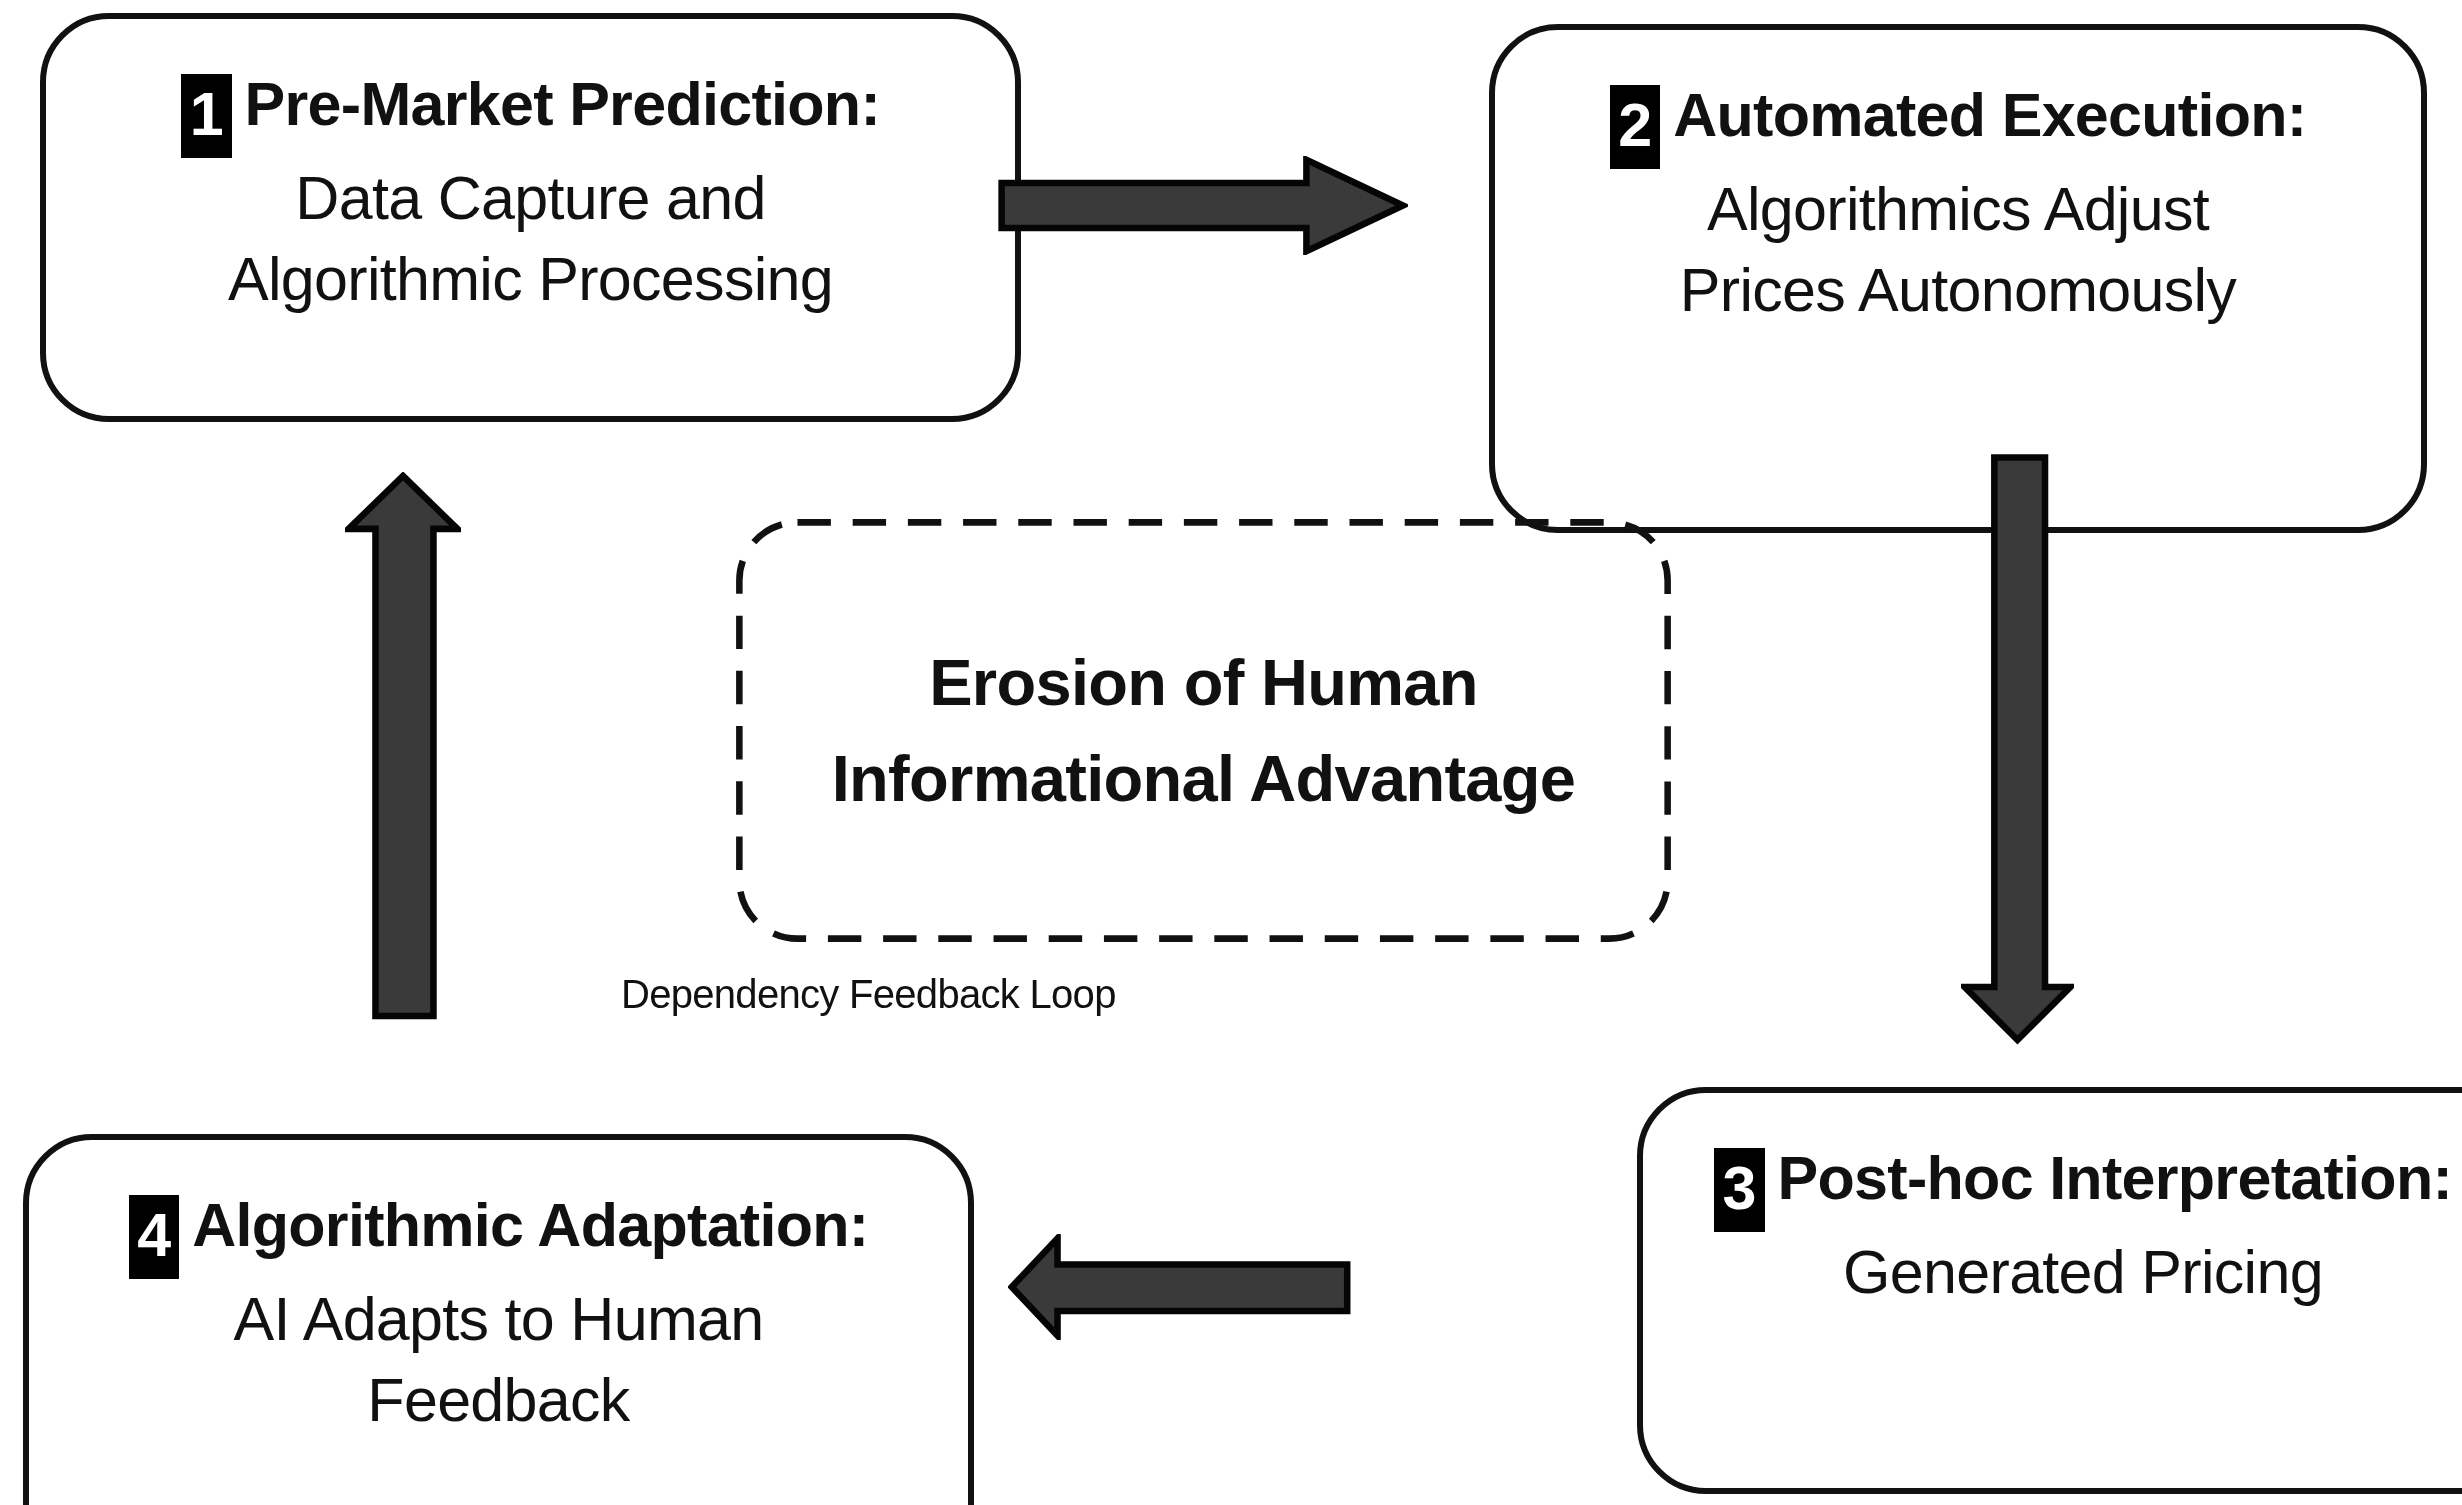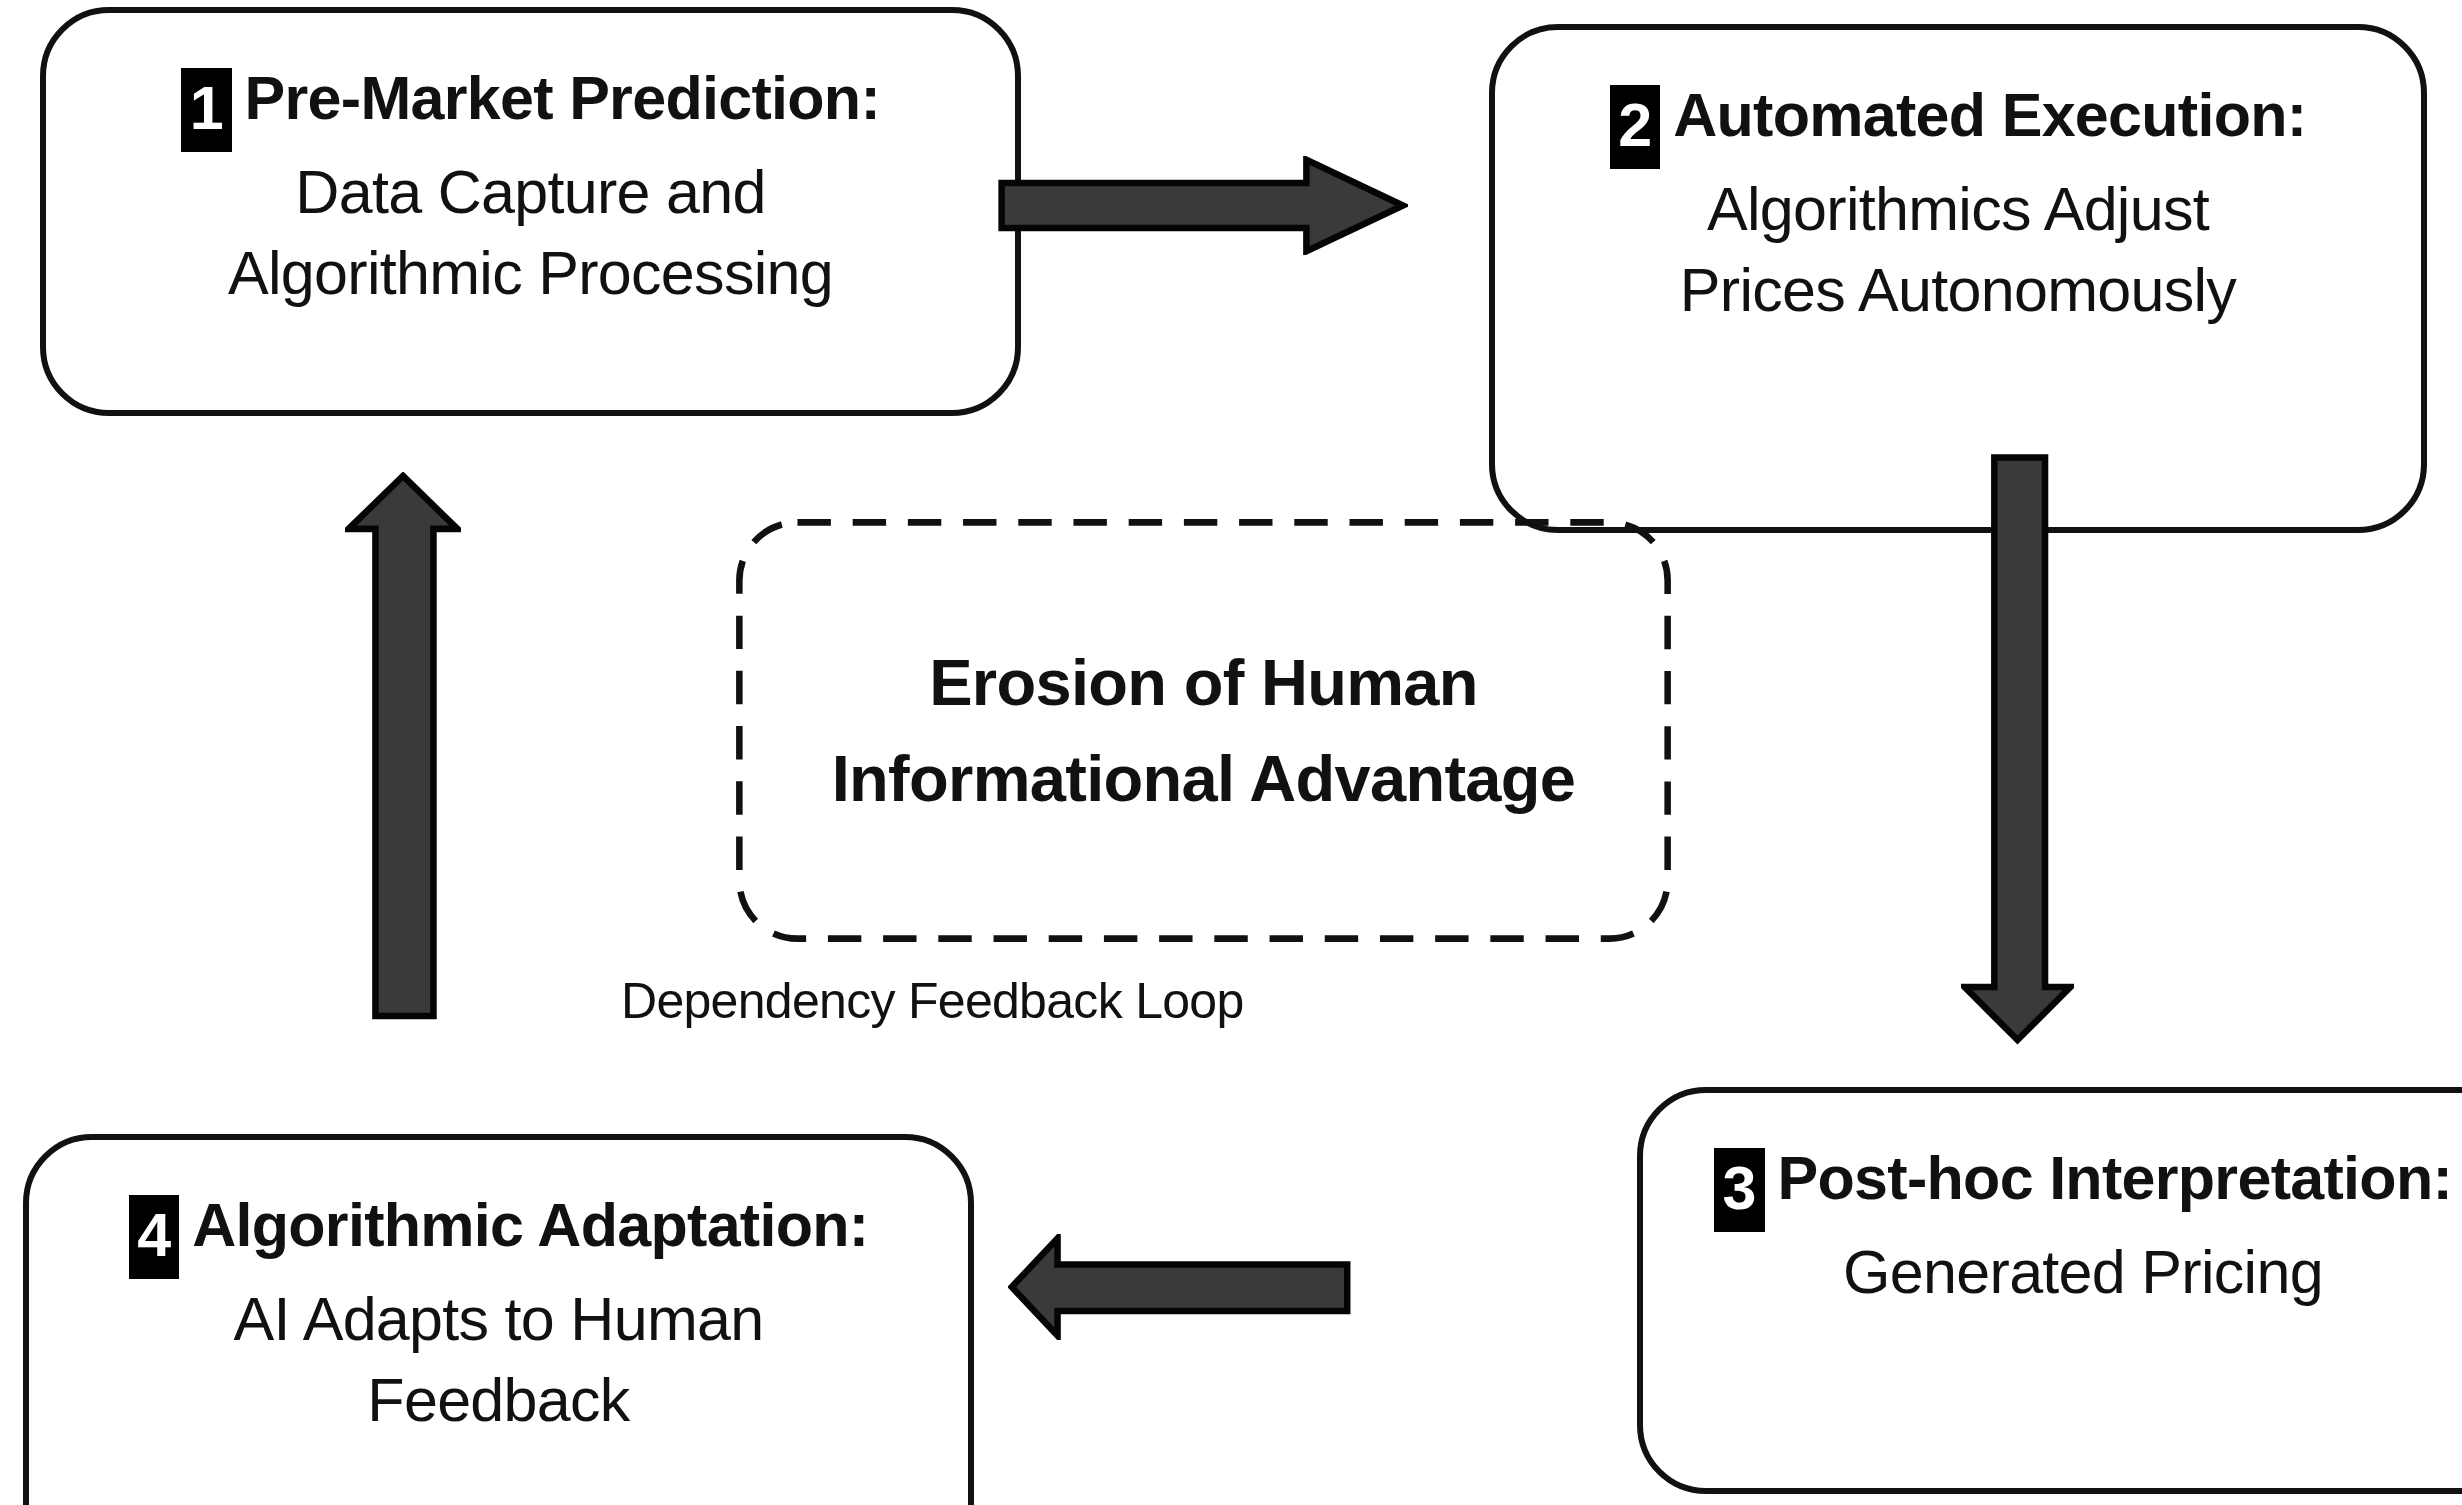--- a/index.html
+++ b/index.html
@@ -30,21 +30,21 @@
     position: absolute;
     background: #ffffff;
     border: 6.5px solid var(--box-border);
     border-radius: 69px;
     padding-top: 45px;
     text-align: center;
     font-size: 61px;
     line-height: 81px;
     letter-spacing: -0.7px;
   }
-  .box-1 { left: 40px;   top: 7px;   width: 981px; height: 409px; }
+  .box-1 { left: 40px;   top: 13px;   width: 981px; height: 409px; }
   .box-2 { left: 1489px; top: 24px;   width: 938px; height: 509px; }
   .box-3 { left: 1637px; top: 1087px; width: 892px; height: 407px; }
   .box-4 { left: 23px;   top: 1087px; width: 951px; height: 523px; margin-top: 47px; }
   .box-title-line {
     white-space: nowrap;
     font-weight: 700;
   }
   .step-badge {
     display: inline-block;
     background: var(--badge-bg);
@@ -80,21 +80,21 @@
     text-align: left;
     font-size: 65px;
     font-weight: 700;
     line-height: 96px;
     letter-spacing: -0.7px;
   }
   .loop-label {
     position: absolute;
     left: 621px;
     top: 972px;
-    font-size: 50px;
+    font-size: 40px;
     font-weight: 400;
     white-space: nowrap;
     letter-spacing: -0.7px;
   }
   .arrow { position: absolute; }
   .arrow polygon {
     fill: var(--arrow-fill);
     stroke: var(--arrow-outline);
     stroke-width: 9;
     stroke-linejoin: miter;

